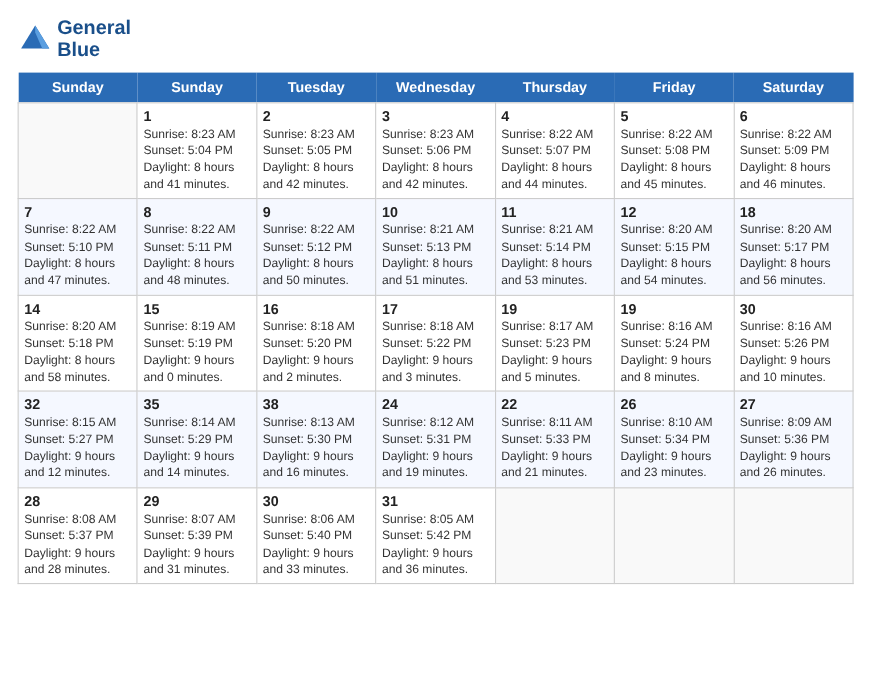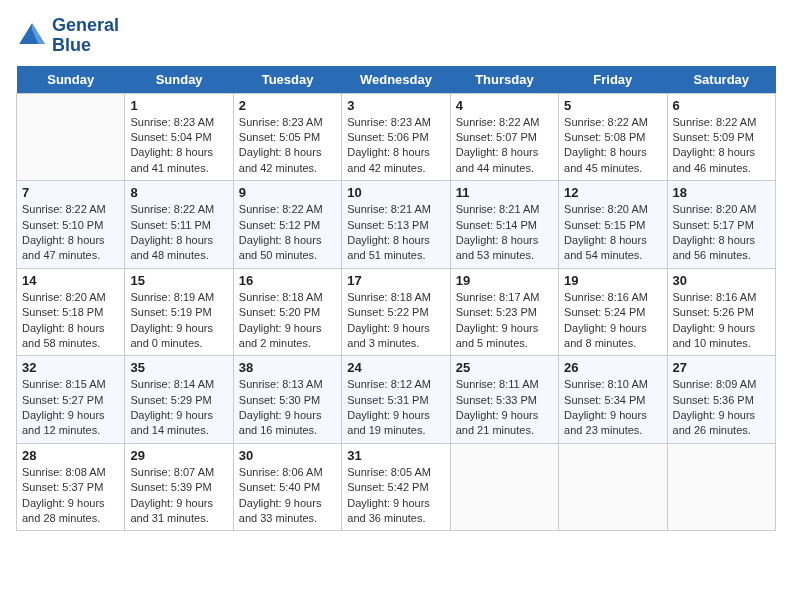--- a/index.html
+++ b/index.html
@@ -221,21 +221,21 @@
         </td>
         <td>
           <div class="day-number">38</div>
           <div class="day-info">Sunrise: 8:13 AM<br>Sunset: 5:30 PM<br>Daylight: 9 hours and 16 minutes.</div>
         </td>
         <td>
           <div class="day-number">24</div>
           <div class="day-info">Sunrise: 8:12 AM<br>Sunset: 5:31 PM<br>Daylight: 9 hours and 19 minutes.</div>
         </td>
         <td>
-          <div class="day-number">25</div>
+          <div class="day-number">22</div>
           <div class="day-info">Sunrise: 8:11 AM<br>Sunset: 5:33 PM<br>Daylight: 9 hours and 21 minutes.</div>
         </td>
         <td>
           <div class="day-number">26</div>
           <div class="day-info">Sunrise: 8:10 AM<br>Sunset: 5:34 PM<br>Daylight: 9 hours and 23 minutes.</div>
         </td>
         <td>
           <div class="day-number">27</div>
           <div class="day-info">Sunrise: 8:09 AM<br>Sunset: 5:36 PM<br>Daylight: 9 hours and 26 minutes.</div>
         </td>

